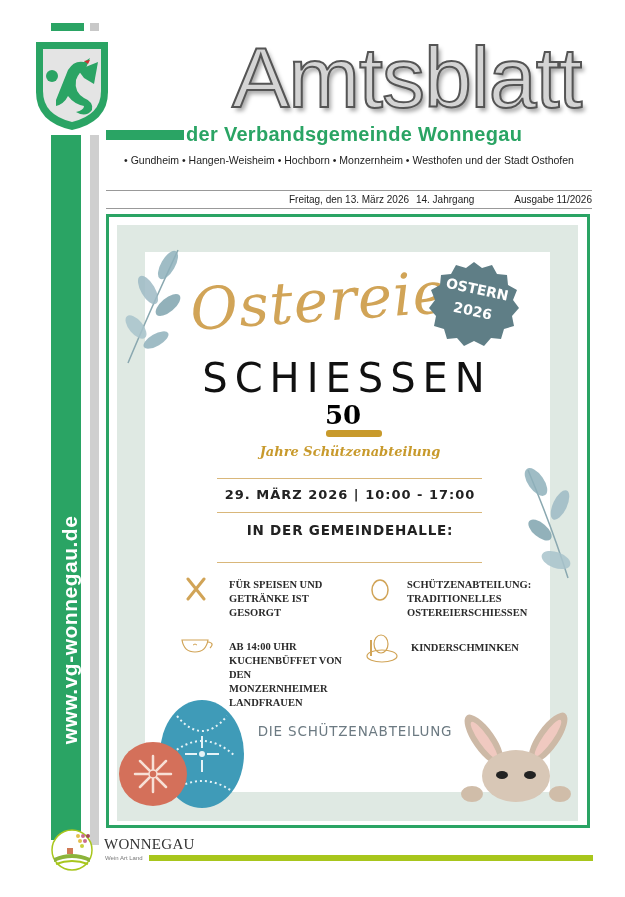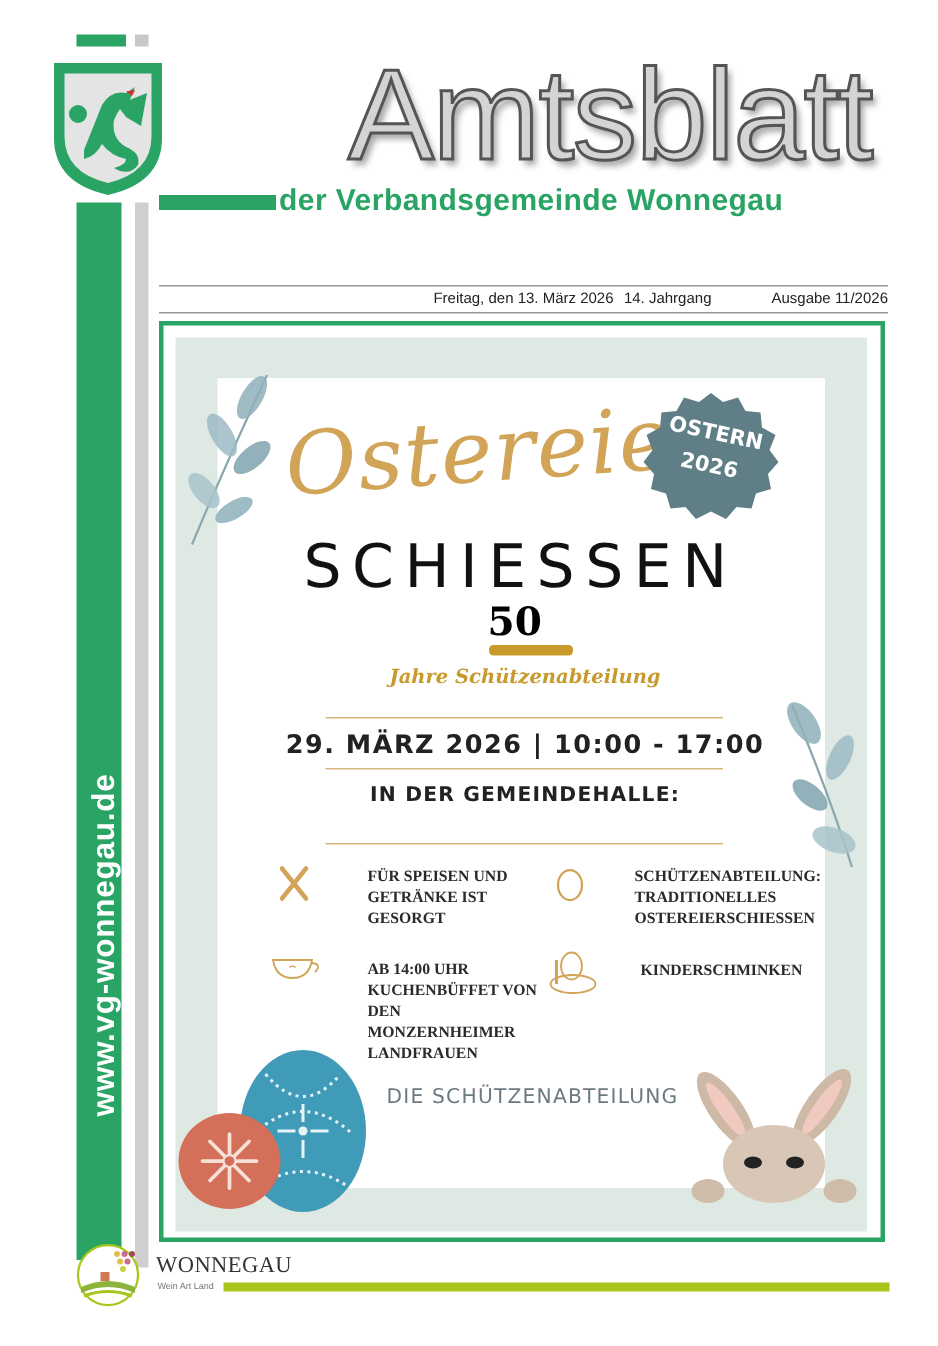--- a/index.html
+++ b/index.html
@@ -27,23 +27,23 @@
   .poster{left:117px;top:225px;width:461px;height:596px;background:#dfe9e3;}
   .poster-inner{left:145px;top:252px;width:405px;height:540px;background:#fff;}
   .ostereier{left:190px;top:266px;font-family:"DejaVu Serif",serif;font-style:italic;font-size:58px;color:#d1a457;font-weight:normal;letter-spacing:1px;transform:rotate(-4deg);}
   .schiessen{left:172px;top:355px;width:350px;text-align:center;font-size:40px;letter-spacing:7px;color:#111;font-family:"DejaVu Sans",sans-serif;font-weight:normal;}
   .badge{left:426px;top:260px;width:96px;height:92px;}
   .badge-text{left:432px;top:278px;width:86px;text-align:center;color:#fff;font-weight:bold;font-size:14px;line-height:22px;transform:rotate(12deg);font-family:"DejaVu Sans",sans-serif;}
   .fifty{left:325px;top:400px;font-family:"DejaVu Serif",serif;font-size:26px;font-weight:bold;color:#000000;}
   .fifty-ribbon{left:326px;top:430px;width:56px;height:7px;background:#c89a2c;border-radius:3px;}
   .jahre{left:225px;top:444px;width:250px;text-align:center;font-family:"DejaVu Serif",serif;font-weight:bold;font-style:italic;font-size:13px;color:#c89a2c;}
   .gline{height:1px;background:#d9b77a;left:217px;width:265px;}
-  .date{left:190px;top:487px;width:320px;text-align:center;font-weight:bold;font-size:17px;color:#222;letter-spacing:1px;font-family:"DejaVu Sans",sans-serif;}
+  .date{left:190px;top:487px;width:320px;text-align:center;font-weight:bold;font-size:13px;color:#222;letter-spacing:1px;font-family:"DejaVu Sans",sans-serif;}
   .venue{left:190px;top:522px;width:320px;text-align:center;font-weight:bold;font-size:13.5px;line-height:16px;color:#222;letter-spacing:0.8px;font-family:"DejaVu Sans",sans-serif;}
-  .info{font-family:"Liberation Serif",serif;font-weight:bold;font-size:10.5px;line-height:14px;color:#2a2a2a;margin-left:16px;}
+  .info{font-family:"Liberation Serif",serif;font-weight:bold;font-size:10.5px;line-height:14px;color:#2a2a2a;}
   .icon-gold{color:#d1a457;font-size:20px;}
   .die{left:240px;top:724px;width:230px;text-align:center;font-size:13.5px;line-height:15px;color:#6c7a82;letter-spacing:0.8px;font-family:"DejaVu Sans",sans-serif;}
   
   .logo{left:50px;top:828px;width:44px;height:44px;}
   .wonnegau{left:104px;top:836px;font-family:"Liberation Serif",serif;font-size:15px;color:#333;letter-spacing:0.3px;}
   .weinart{left:105px;top:855px;font-size:6px;color:#777;}
   .lime{left:149px;top:855px;width:444px;height:6px;background:#a8c61c;}
 </style>
 </head>
 <body>
@@ -65,20 +65,21 @@
 </div>
 
 <div class="abs site">
     <span>www.vg-wonnegau.de</span>
   </div>
 
 <div class="abs title">Amtsblatt</div>
 <div class="abs subbar"></div>
 <div class="abs subtitle">der Verbandsgemeinde Wonnegau</div>
 <div class="abs members">
+  <div>• Gundheim • Hangen-Weisheim • Hochborn • Monzernheim • Westhofen und der Stadt Osthofen</div>
 </div>
 <div class="abs line1"></div>
 <div class="abs meta">
   <span>14. Jahrgang</span>
   <span class="center">Freitag, den 13. März 2026</span>
   <span>Ausgabe 11/2026</span>
 </div>
 <div class="abs line2"></div>
 
 <div class="abs frame"></div>

